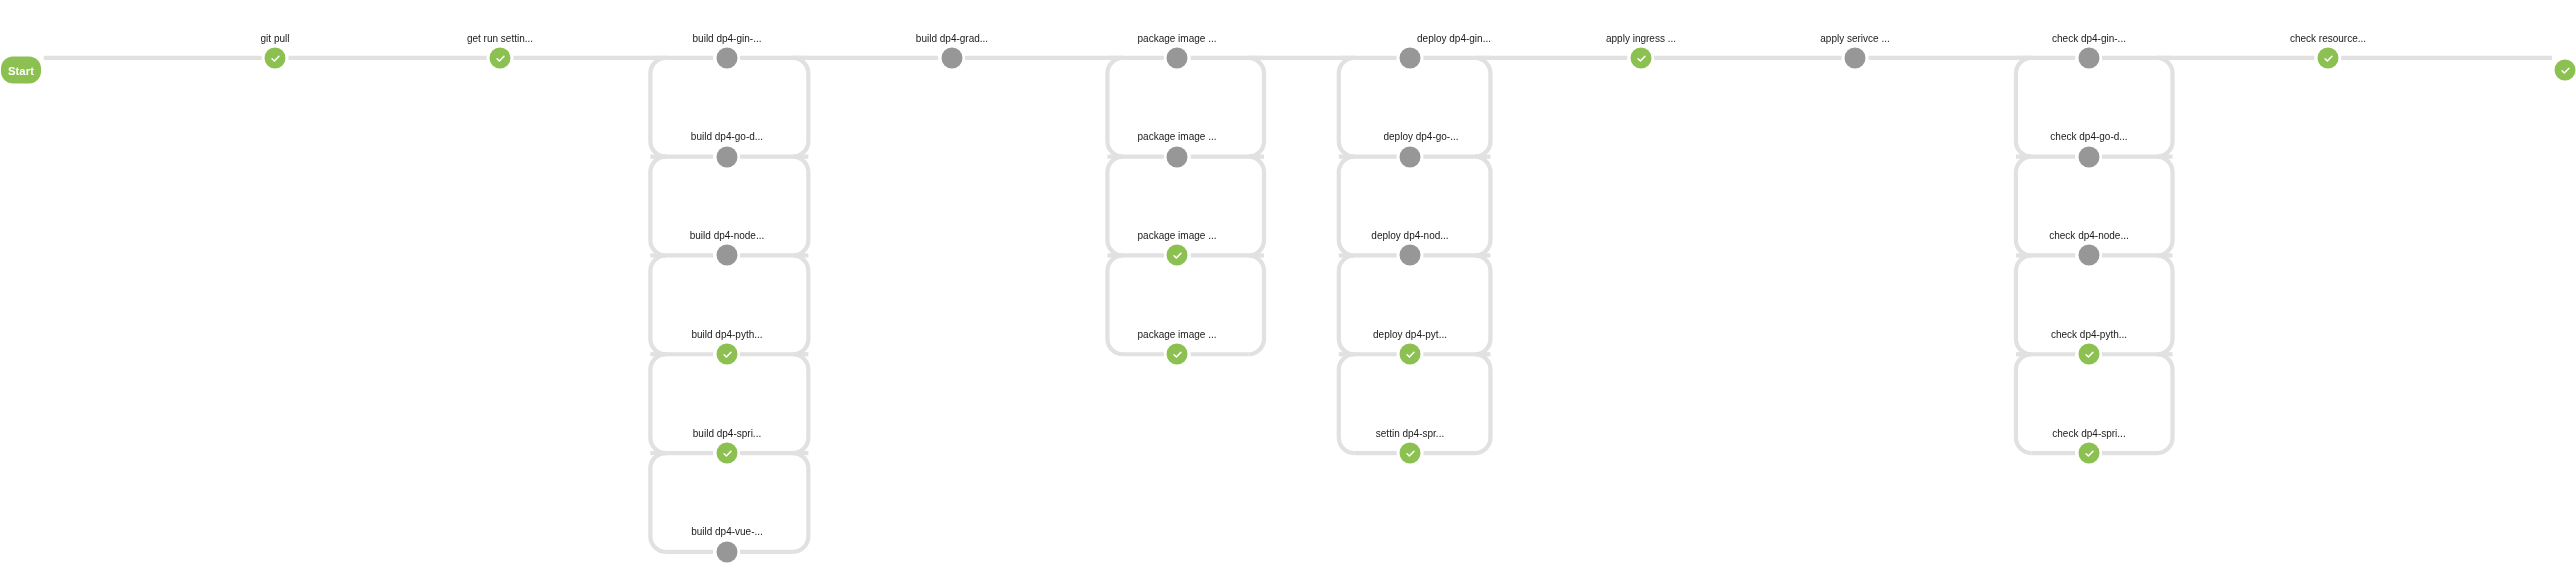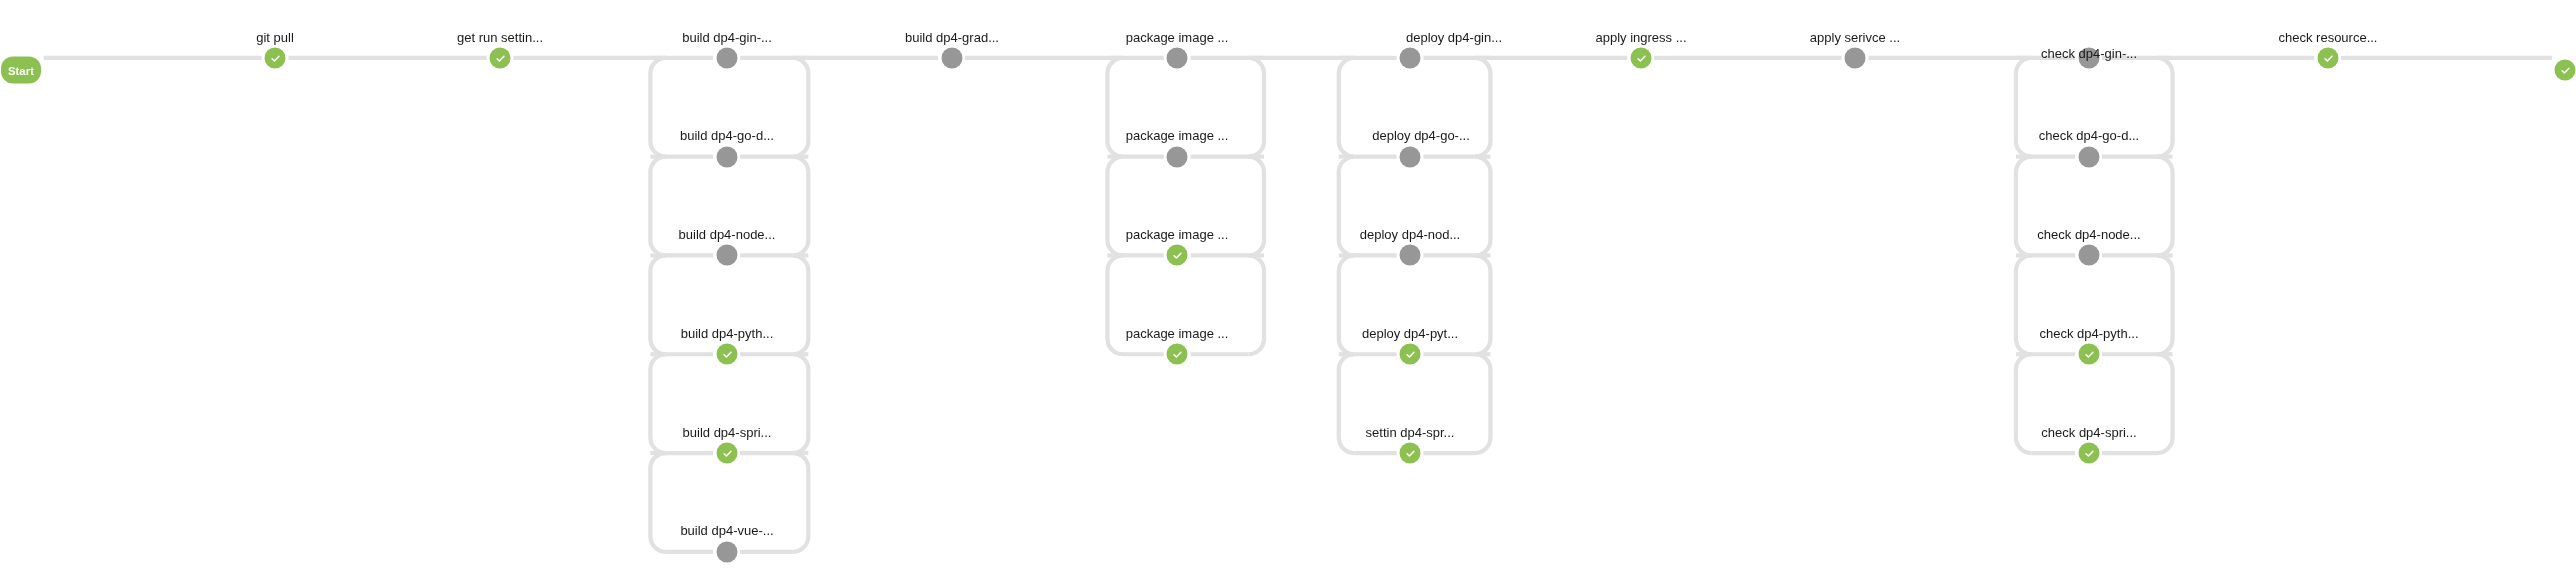--- a/index.html
+++ b/index.html
@@ -98,21 +98,21 @@
     display: flex;
     align-items: center;
     justify-content: center;
     box-sizing: border-box;
   }
 
   
   .node-label {
     position: absolute;
     transform: translate(-50%, -100%);
-    font-size: 13px;
+    font-size: 10px;
     color: #1a1a1a;
     white-space: nowrap;
     z-index: 5;
     line-height: 1;
   }
   .terminal-label {
     position: absolute;
     transform: translate(-50%, -100%);
     font-size: 11.3px;
     color: #1a1a1a;
@@ -358,21 +358,21 @@
         <div class="node-dot is-success">
           <svg class="check" width="12" height="12" viewBox="0 0 17 17">
             <path d="M3.6 8.9 L6.9 12.0 L13.4 5.2" fill="none" stroke="#ffffff" stroke-width="2.1" stroke-linecap="round" stroke-linejoin="round"></path>
           </svg>
         </div>
       </div>
       <div class="node-label" style="left: 1855px; top: 44px;">apply serivce ...</div>
       <div class="node" title="apply serivce ..." style="left: 1855px; top: 58px;">
         <div class="node-dot"></div>
       </div>
-      <div class="node-label" style="left: 2089px; top: 60px;">check dp4-gin-...</div>
+      <div class="node-label" style="left: 2089px; top: 44px;">check dp4-gin-...</div>
       <div class="node" title="check dp4-gin-..." style="left: 2089px; top: 58px;">
         <div class="node-dot"></div>
       </div>
       <div class="node-label" style="left: 2089px; top: 142px;">check dp4-go-d...</div>
       <div class="node" title="check dp4-go-d..." style="left: 2089px; top: 157px;">
         <div class="node-dot"></div>
       </div>
       <div class="node-label" style="left: 2089px; top: 241px;">check dp4-node...</div>
       <div class="node" title="check dp4-node..." style="left: 2089px; top: 255px;">
         <div class="node-dot"></div>

